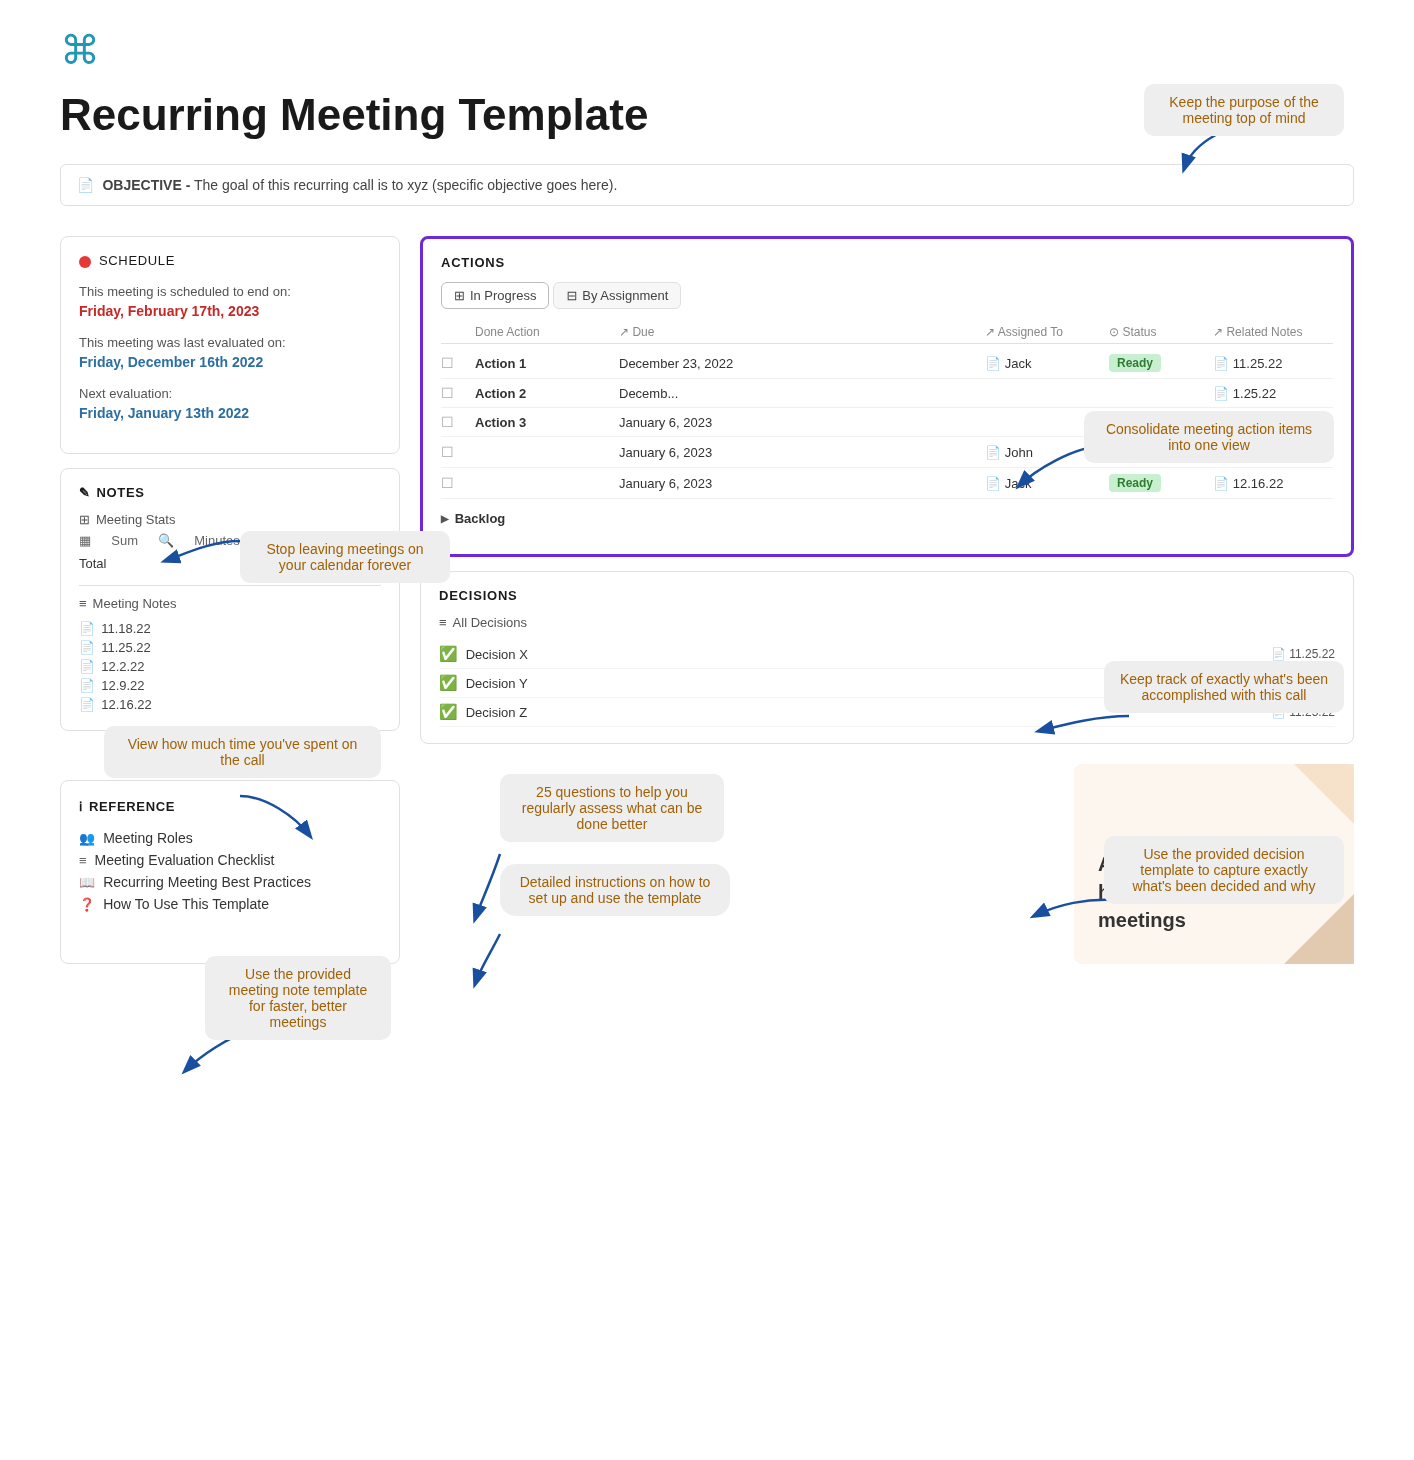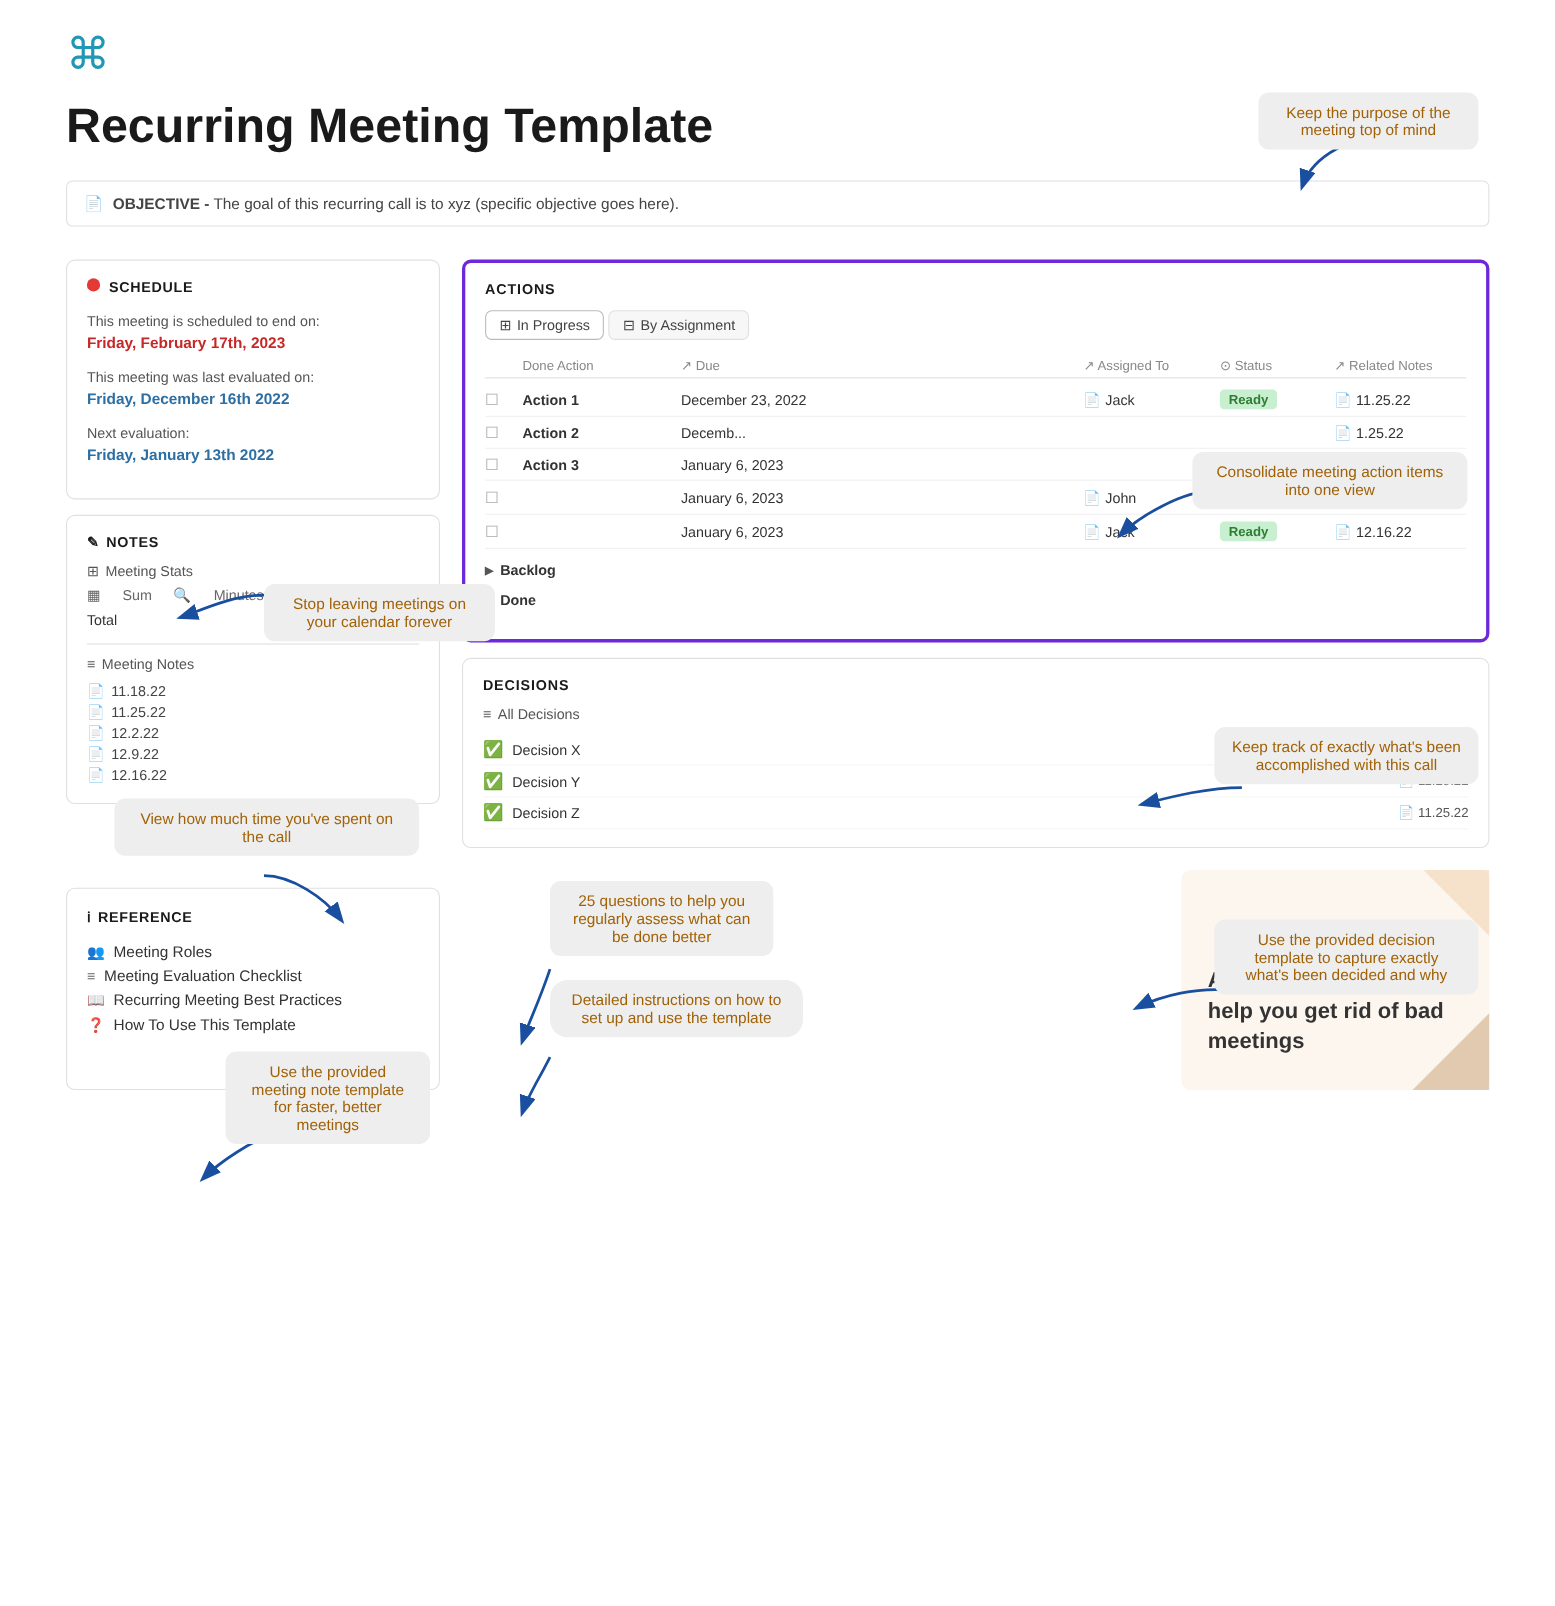--- a/index.html
+++ b/index.html
@@ -38,24 +38,24 @@
     .objective-bar strong { font-weight: 700; }
     .schedule-box {
       border: 1px solid #e0e0e0;
       border-radius: 8px;
       padding: 16px 18px;
       background: #fff;
       position: relative;
     }
     .schedule-header {
       display: flex;
-      align-items: flex-start;
+      align-items: flex-end;
       gap: 8px;
       font-size: 13px;
-      font-weight: 700;
+      font-weight: 400;
       letter-spacing: 0.05em;
       margin-bottom: 16px;
     }
     .red-dot {
       width: 12px; height: 12px;
       background: #e53935;
       border-radius: 50%;
       display: inline-block;
     }
     .schedule-label {
@@ -481,24 +481,20 @@
           <span>📄 Jack</span>
           <span><span class="status-badge">Ready</span></span>
           <span>📄 12.16.22</span>
         </div>
 
         <div class="backlog-done-area">
           <div class="collapsible-row">
             <span class="triangle">▶</span>
             <span>Backlog</span>
           </div>
-          <div class="collapsible-row">
-            <span class="triangle">▶</span>
-            <span>Done</span>
-          </div>
         </div>
       </div>
 
       <div class="decisions-box" style="position: relative;">
         <div class="section-title">DECISIONS</div>
         <div class="decisions-filter-row">
           <span>≡</span>
           <span>All Decisions</span>
         </div>
 
@@ -615,21 +611,21 @@
         <span>Recurring Meeting Best Practices</span>
       </div>
       <div class="ref-item">
         <span class="ref-icon">❓</span>
         <span>How To Use This Template</span>
       </div>
     </div>
 
     <div style="position: relative; min-height: 180px;">
 
-      <div class="float-tooltip" style="left: 80px; top: 10px; width: 203px; font-size: 14px;">25 questions to help you regularly assess what can be done better</div>
+      <div class="float-tooltip" style="left: 80px; top: 10px; width: 224px; font-size: 14px;">25 questions to help you regularly assess what can be done better</div>
       <svg style="position: absolute; left: 50px; top: 80px; pointer-events: none;" width="120" height="80" viewBox="0 0 120 80">
         <defs>
             <marker id="a8" markerWidth="8" markerHeight="8" refX="6" refY="3" orient="auto">
               <path d="M0,0 L0,6 L8,3 z" fill="#1a4fa0"></path>
             </marker>
           </defs>
         <path d="M 30 10 C 20 40, 10 60, 5 75" stroke="#1a4fa0" stroke-width="2.5" fill="none" marker-end="url(#a8)"></path>
       </svg>
 
       <div class="float-tooltip" style="left: 80px; top: 100px; width: 230px; font-size: 14px; border-radius: 16px;">Detailed instructions on how to set up and use the template</div>

